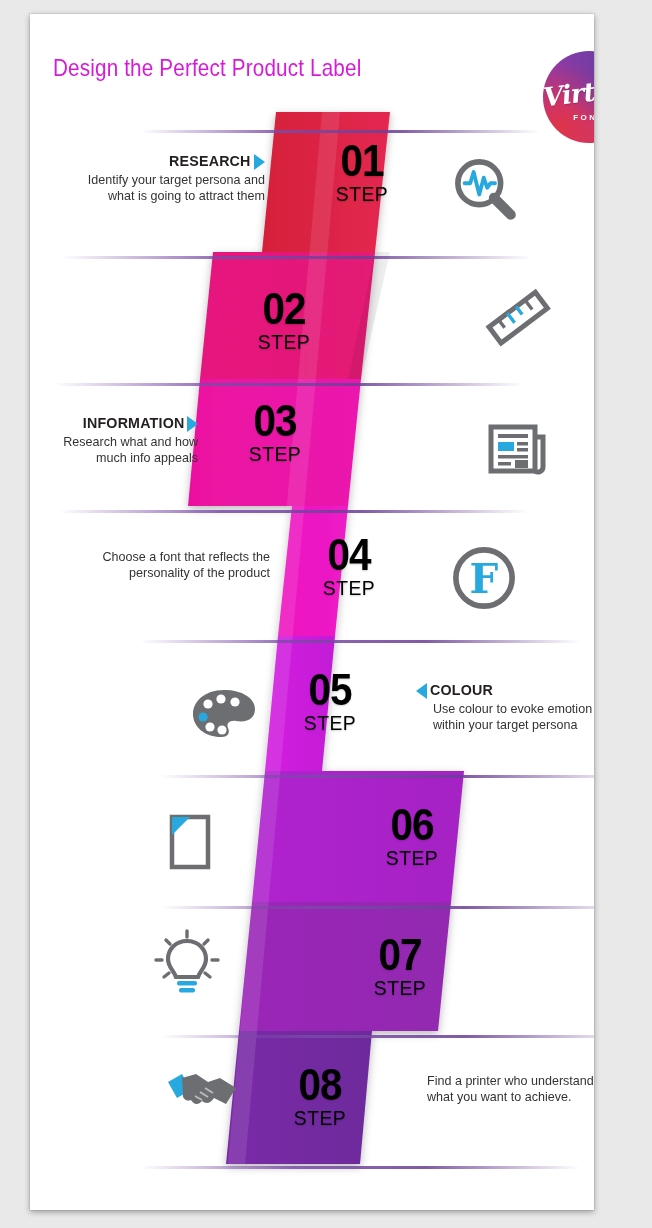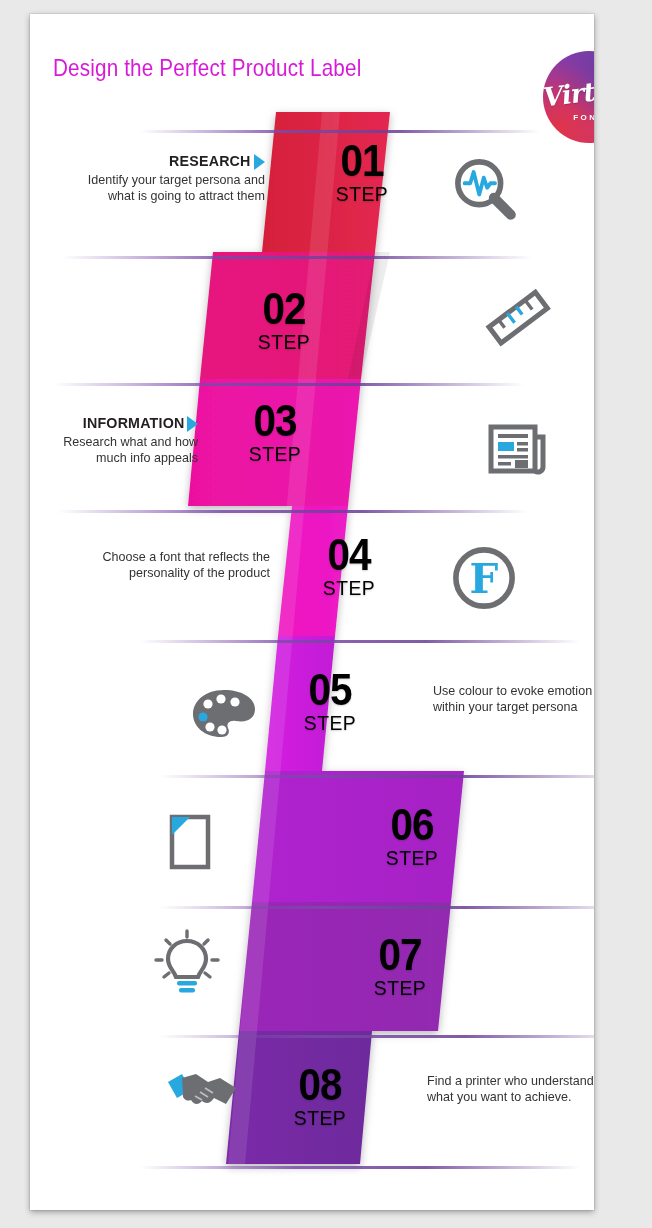--- a/index.html
+++ b/index.html
@@ -264,20 +264,24 @@
     <circle cx="47" cy="20" r="4.6" fill="#fff"></circle>
     <circle cx="15" cy="35" r="4.6" fill="#27a9e0"></circle>
     <circle cx="22" cy="45" r="4.6" fill="#fff"></circle>
     <circle cx="34" cy="48" r="4.6" fill="#fff"></circle>
   </svg>
   <div class="numblk" style="left:258px;top:655px;width:84px;">
     <div class="num">05</div>
     <div class="numlbl">STEP</div>
   </div>
   <div class="step-text side-right" style="left:386px;top:667px;width:215px;">
+    <div class="headrow">
+      <span class="tri tri-l"></span>
+      <span class="st-head">COLOUR</span>
+    </div>
     <div class="st-desc" style="margin-left:17px;">Use colour to evoke emotion within your target persona</div>
   </div>
 
   <svg class="icon" style="left:130px;top:795px;" width="58" height="68" viewBox="0 0 58 68">
     <rect x="12" y="8" width="36" height="50" fill="#fff" stroke="#6d6e71" stroke-width="4.5"></rect>
     <polygon points="12,8 30,8 12,26" fill="#27a9e0"></polygon>
   </svg>
   <div class="numblk" style="left:340px;top:790px;width:84px;">
     <div class="num">06</div>
     <div class="numlbl">STEP</div>

